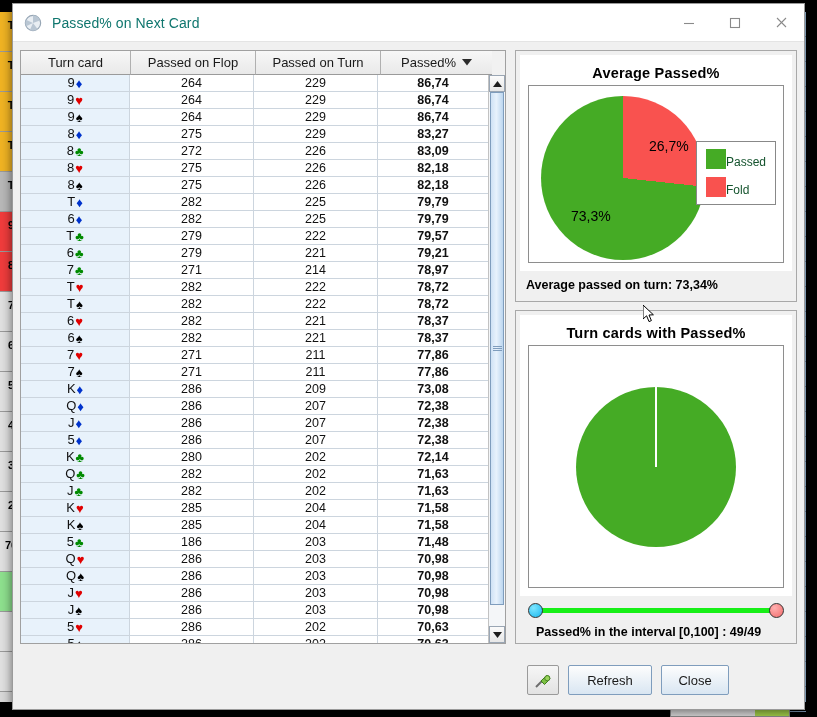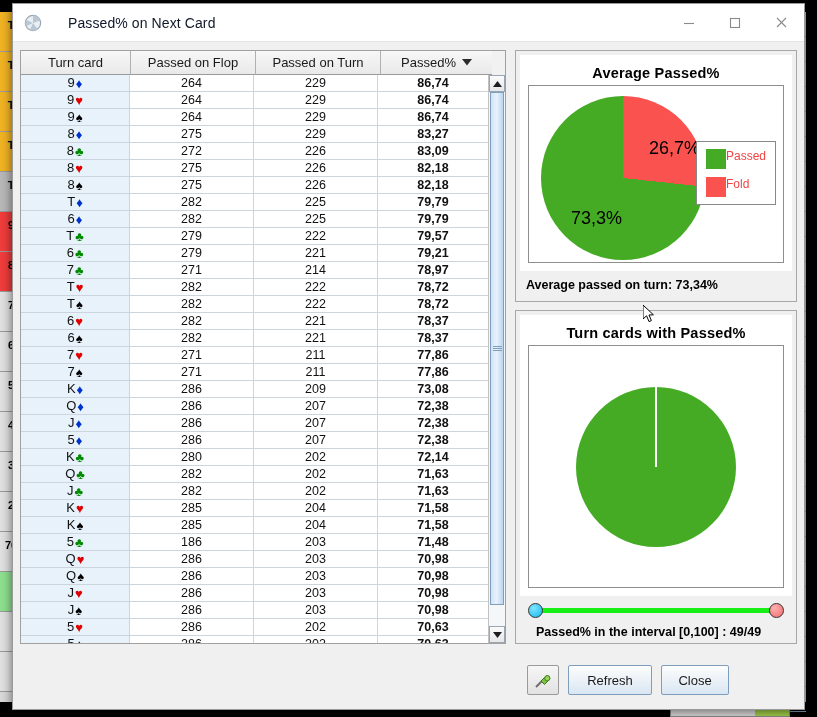--- a/index.html
+++ b/index.html
@@ -111,23 +111,23 @@
     display: flex;
     align-items: center;
     flex: none;
   }
   #title-icon {
     width: 18px; height: 18px;
     margin-left: 11px;
     flex: none;
   }
   #title-text {
-    margin-left: 26px;
+    margin-left: 10px;
     font-size: 14px;
-    color: #0f172a;
+    color: #0f766e;
     letter-spacing: 0.1px;
   }
   #win-buttons {
     margin-left: auto;
     display: flex;
     height: 100%;
   }
   .win-btn {
     width: 46px;
     height: 100%;
@@ -321,40 +321,40 @@
   }
 
   
   #pie1 {
     position: absolute;
     left: 12px; top: 10px;
     width: 164px; height: 164px;
   }
   .pie-label {
     position: absolute;
-    font-size: 18px;
+    font-size: 14px;
     color: #000;
   }
   #pie1-lbl-fold { left: 120px; top: 52px; }
   #pie1-lbl-passed { left: 42px; top: 122px; }
   #legend1 {
     position: absolute;
     right: 7px; top: 55px;
     border: 1px solid #888;
     background: #fff;
     padding: 7px 9px;
     display: flex;
     flex-direction: column;
     gap: 8px;
   }
   .legend-row {
     display: flex;
-    align-items: flex-start;
+    align-items: flex-end;
     font-size: 12px;
-    color: #ef4444;
+    color: #14532d;
   }
   .legend-swatch { width: 20px; height: 20px; flex: none; }
 
   
   #pie2 {
     position: absolute;
     left: 50%;
     top: 50%;
     transform: translate(-50%, -50%);
     width: 160px; height: 160px;

